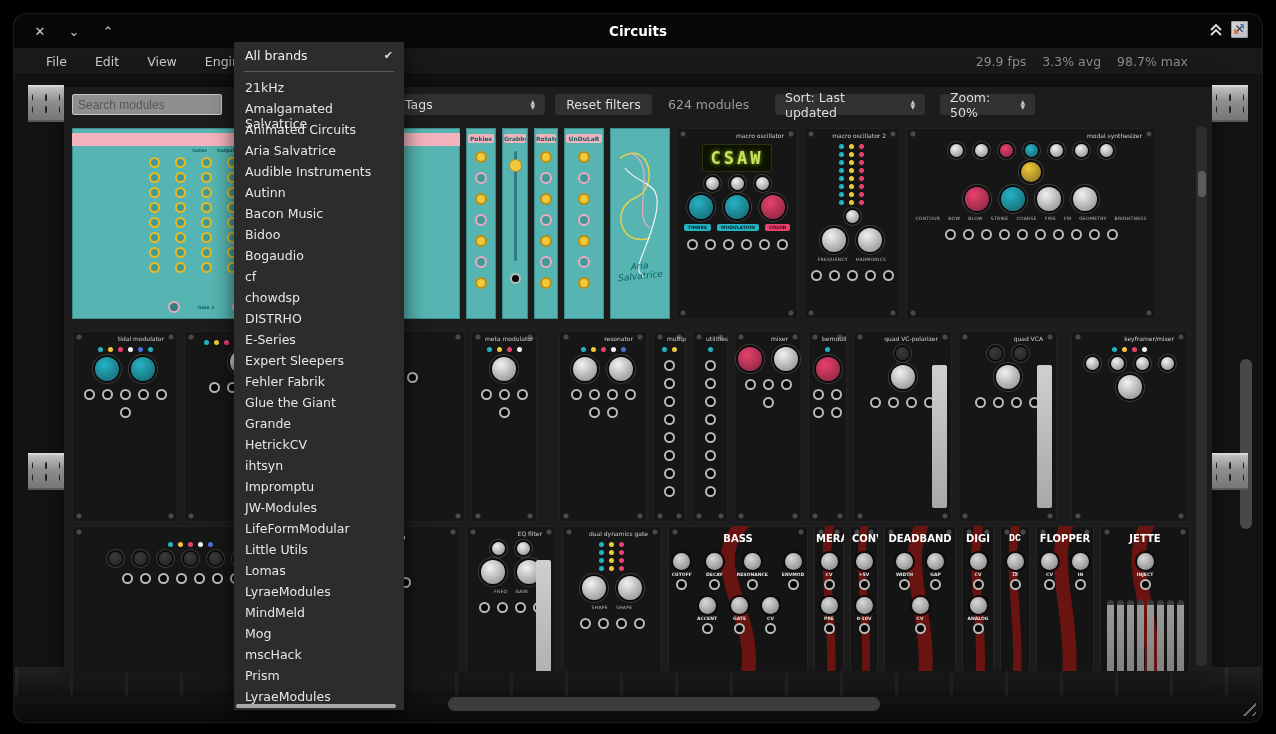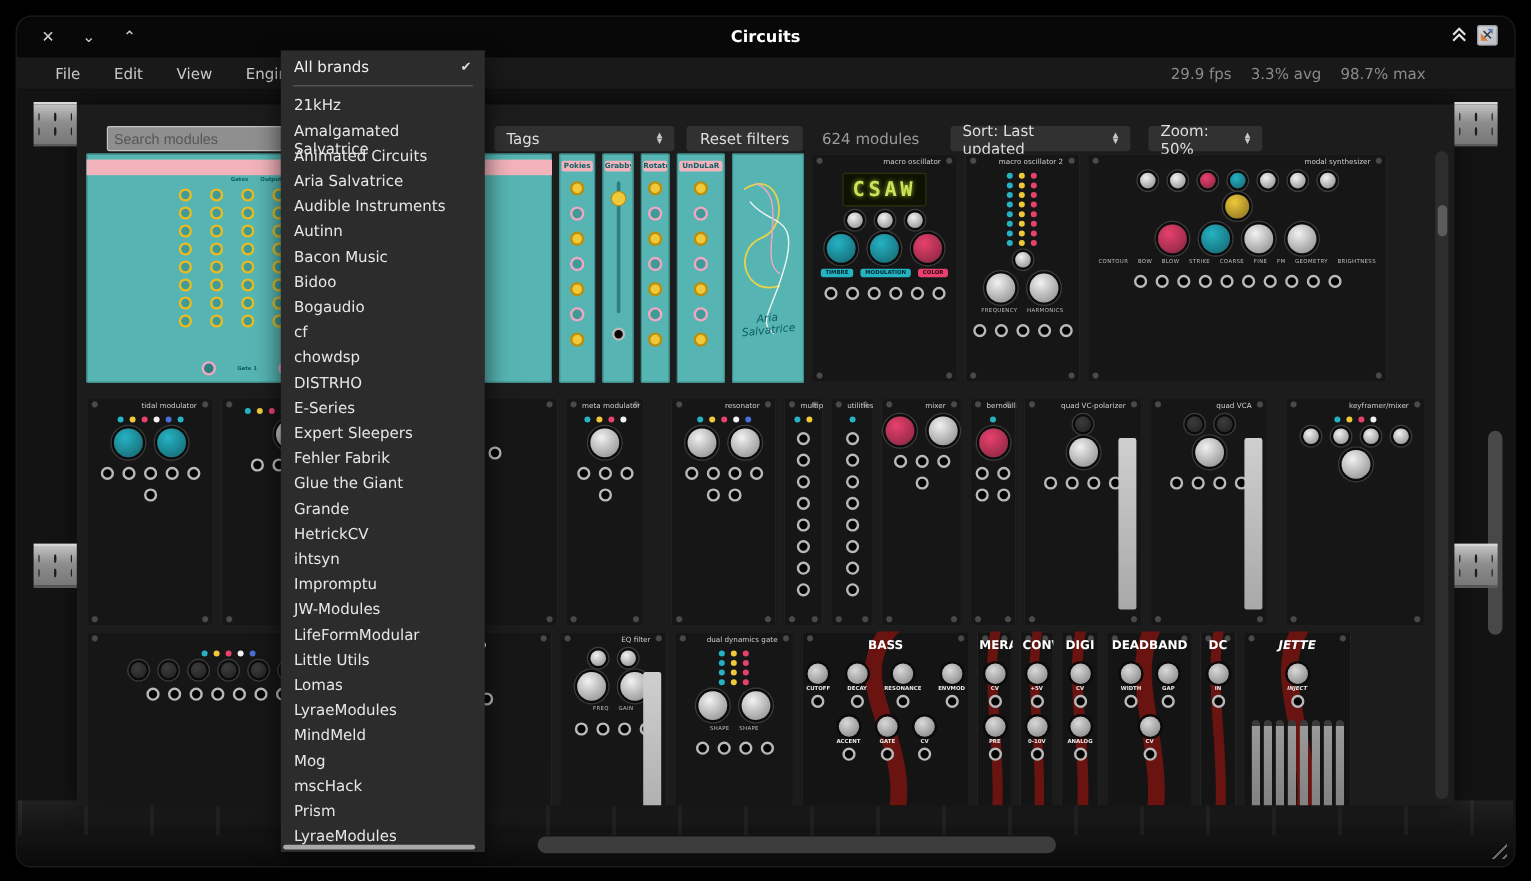--- a/index.html
+++ b/index.html
@@ -37,21 +37,21 @@
   #bottom-edge { position:absolute; left:0; bottom:0; width:100%; height:26px; background:linear-gradient(#141414,#0a0a0a); }
 
   
   #hscroll { position:absolute; left:434px; bottom:11px; width:432px; height:14px; border-radius:7px; background:#3d3d3d; }
   #rack-vscroll { position:absolute; right:10px; top:284px; width:12px; height:170px; border-radius:6px; background:#484848; }
   #resize-grip { position:absolute; right:6px; bottom:6px; width:18px; height:18px;
     background: repeating-linear-gradient(135deg, transparent 0 4px, #6a6a6a 4px 6px); clip-path: polygon(100% 0, 100% 100%, 0 100%); }
 
   
   #browser { position:absolute; left:50px; top:12px; width:1148px; height:584px; background:#1c1c1c; overflow:hidden; box-shadow:0 0 18px rgba(0,0,0,.6); }
-  #toolbar { position:absolute; left:17px; top:0; width:100%; height:36px;margin-top:11px; }
+  #toolbar { position:absolute; left:0; top:0; width:100%; height:36px; }
   #search-input { position:absolute; left:8px; top:7px; width:150px; height:21px; background:#8f8f8f; border:1px solid #c4c4c4; border-radius:2px; font-size:12px; color:#333; padding:0 5px; outline:none; }
   #search-input::placeholder { color:#565656; }
   .tb-btn { position:absolute; top:7px; height:21px; background:#313131; border-radius:3px; color:#dedede; font-size:12.5px; display:flex; align-items:center; padding:0 10px; gap:10px; }
   .spin { font-size:6px; line-height:4.5px; color:#c9c9c9; text-align:center; }
   #tags-select { left:331px; width:150px; justify-content:space-between; }
   #reset-btn { left:491px; width:97px; justify-content:center; }
   #module-count { position:absolute; left:604px; top:10px; color:#9b9b9b; font-size:12.5px; }
   #sort-select { left:711px; width:150px; justify-content:space-between; }
   #zoom-select { left:876px; width:95px; justify-content:space-between; }
 
@@ -874,75 +874,93 @@
                 <div class="aut-label">+5V</div>
                 <div class="jack"></div>
               </div>
               <div class="aut-cell">
                 <div class="aut-knob"></div>
                 <div class="aut-label">0-10V</div>
                 <div class="jack"></div>
               </div>
             </div>
           </div>
+          <div class="module m-autinn" style="width: 72px;">
+            <svg class="vein" viewBox="0 0 72 191" preserveAspectRatio="none">
+              <path d="M 39.6 -5 C 10.799999999999999 50, 64.8 110, 28.8 200" stroke="#6e1410" stroke-width="14" fill="none" opacity="0.95"></path>
+            </svg>
+            <div class="m-title">DEADBAND</div>
+            <div class="aut-body">
+              <div class="aut-cell">
+                <div class="aut-knob"></div>
+                <div class="aut-label">WIDTH</div>
+                <div class="jack"></div>
+              </div>
+              <div class="aut-cell">
+                <div class="aut-knob"></div>
+                <div class="aut-label">GAP</div>
+                <div class="jack"></div>
+              </div>
+              <div class="aut-cell">
+                <div class="aut-knob"></div>
+                <div class="aut-label">CV</div>
+                <div class="jack"></div>
+              </div>
+            </div>
+          </div>
           <div class="module m-autinn" style="width: 32px;">
             <svg class="vein" viewBox="0 0 32 191" preserveAspectRatio="none">
               <path d="M 17.6 -5 C 4.8 50, 28.8 110, 12.8 200" stroke="#6e1410" stroke-width="8.96" fill="none" opacity="0.95"></path>
             </svg>
             <div class="m-title">DIGI</div>
             <div class="aut-body">
               <div class="aut-cell">
                 <div class="aut-knob"></div>
                 <div class="aut-label">CV</div>
                 <div class="jack"></div>
               </div>
               <div class="aut-cell">
                 <div class="aut-knob"></div>
                 <div class="aut-label">ANALOG</div>
                 <div class="jack"></div>
               </div>
             </div>
           </div>
-          <div class="module m-autinn" style="width: 72px;">
-            <svg class="vein" viewBox="0 0 72 191" preserveAspectRatio="none">
-              <path d="M 39.6 -5 C 10.799999999999999 50, 64.8 110, 28.8 200" stroke="#6e1410" stroke-width="14" fill="none" opacity="0.95"></path>
-            </svg>
-            <div class="m-title">DEADBAND</div>
-            <div class="aut-body">
-              <div class="aut-cell">
-                <div class="aut-knob"></div>
-                <div class="aut-label">WIDTH</div>
-                <div class="jack"></div>
-              </div>
-              <div class="aut-cell">
-                <div class="aut-knob"></div>
-                <div class="aut-label">GAP</div>
-                <div class="jack"></div>
-              </div>
-              <div class="aut-cell">
-                <div class="aut-knob"></div>
-                <div class="aut-label">CV</div>
-                <div class="jack"></div>
-              </div>
-            </div>
-          </div>
-          <div class="module m-autinn" style="width: 30px;">
+          <div class="module m-autinn" style="width: 30px; font-family: Liberation Mono, monospace;">
             <svg class="vein" viewBox="0 0 30 191" preserveAspectRatio="none">
               <path d="M 16.5 -5 C 4.5 50, 27 110, 12 200" stroke="#6e1410" stroke-width="8.4" fill="none" opacity="0.95"></path>
             </svg>
             <div class="m-title">DC</div>
             <div class="aut-body">
               <div class="aut-cell">
                 <div class="aut-knob"></div>
                 <div class="aut-label">IN</div>
                 <div class="jack"></div>
               </div>
             </div>
           </div>
-          <div class="module m-autinn" style="width: 90px; font-style: italic;">
+          <div class="module m-autinn" style="width: 58px;">
+            <svg class="vein" viewBox="0 0 58 191" preserveAspectRatio="none">
+              <path d="M 31.900000000000002 -5 C 8.7 50, 52.2 110, 23.200000000000003 200" stroke="#6e1410" stroke-width="14" fill="none" opacity="0.95"></path>
+            </svg>
+            <div class="m-title">FLOPPER</div>
+            <div class="aut-body">
+              <div class="aut-cell">
+                <div class="aut-knob"></div>
+                <div class="aut-label">CV</div>
+                <div class="jack"></div>
+              </div>
+              <div class="aut-cell">
+                <div class="aut-knob"></div>
+                <div class="aut-label">IN</div>
+                <div class="jack"></div>
+              </div>
+            </div>
+          </div>
+          <div class="module m-autinn" style="width: 90px;">
             <svg class="vein" viewBox="0 0 90 191" preserveAspectRatio="none">
               <path d="M 49.50000000000001 -5 C 13.5 50, 81 110, 36 200" stroke="#6e1410" stroke-width="14" fill="none" opacity="0.95"></path>
             </svg>
             <div class="m-title">JETTE</div>
             <div class="aut-body">
               <div class="aut-cell">
                 <div class="aut-knob"></div>
                 <div class="aut-label">INJECT</div>
                 <div class="jack"></div>
               </div>

